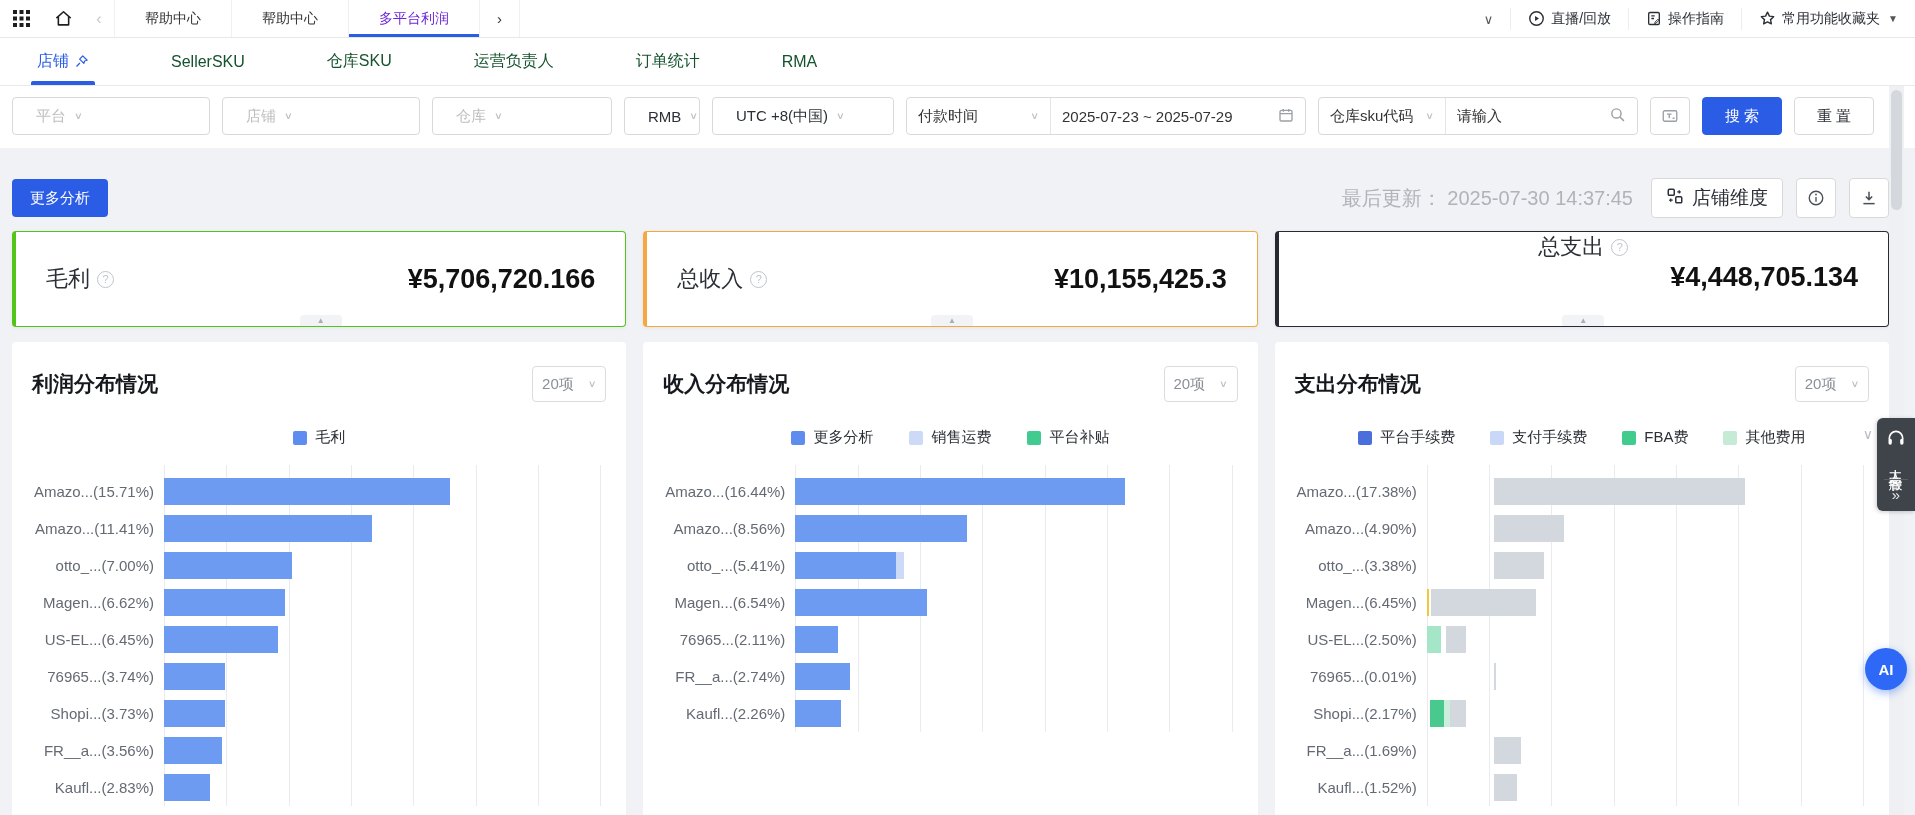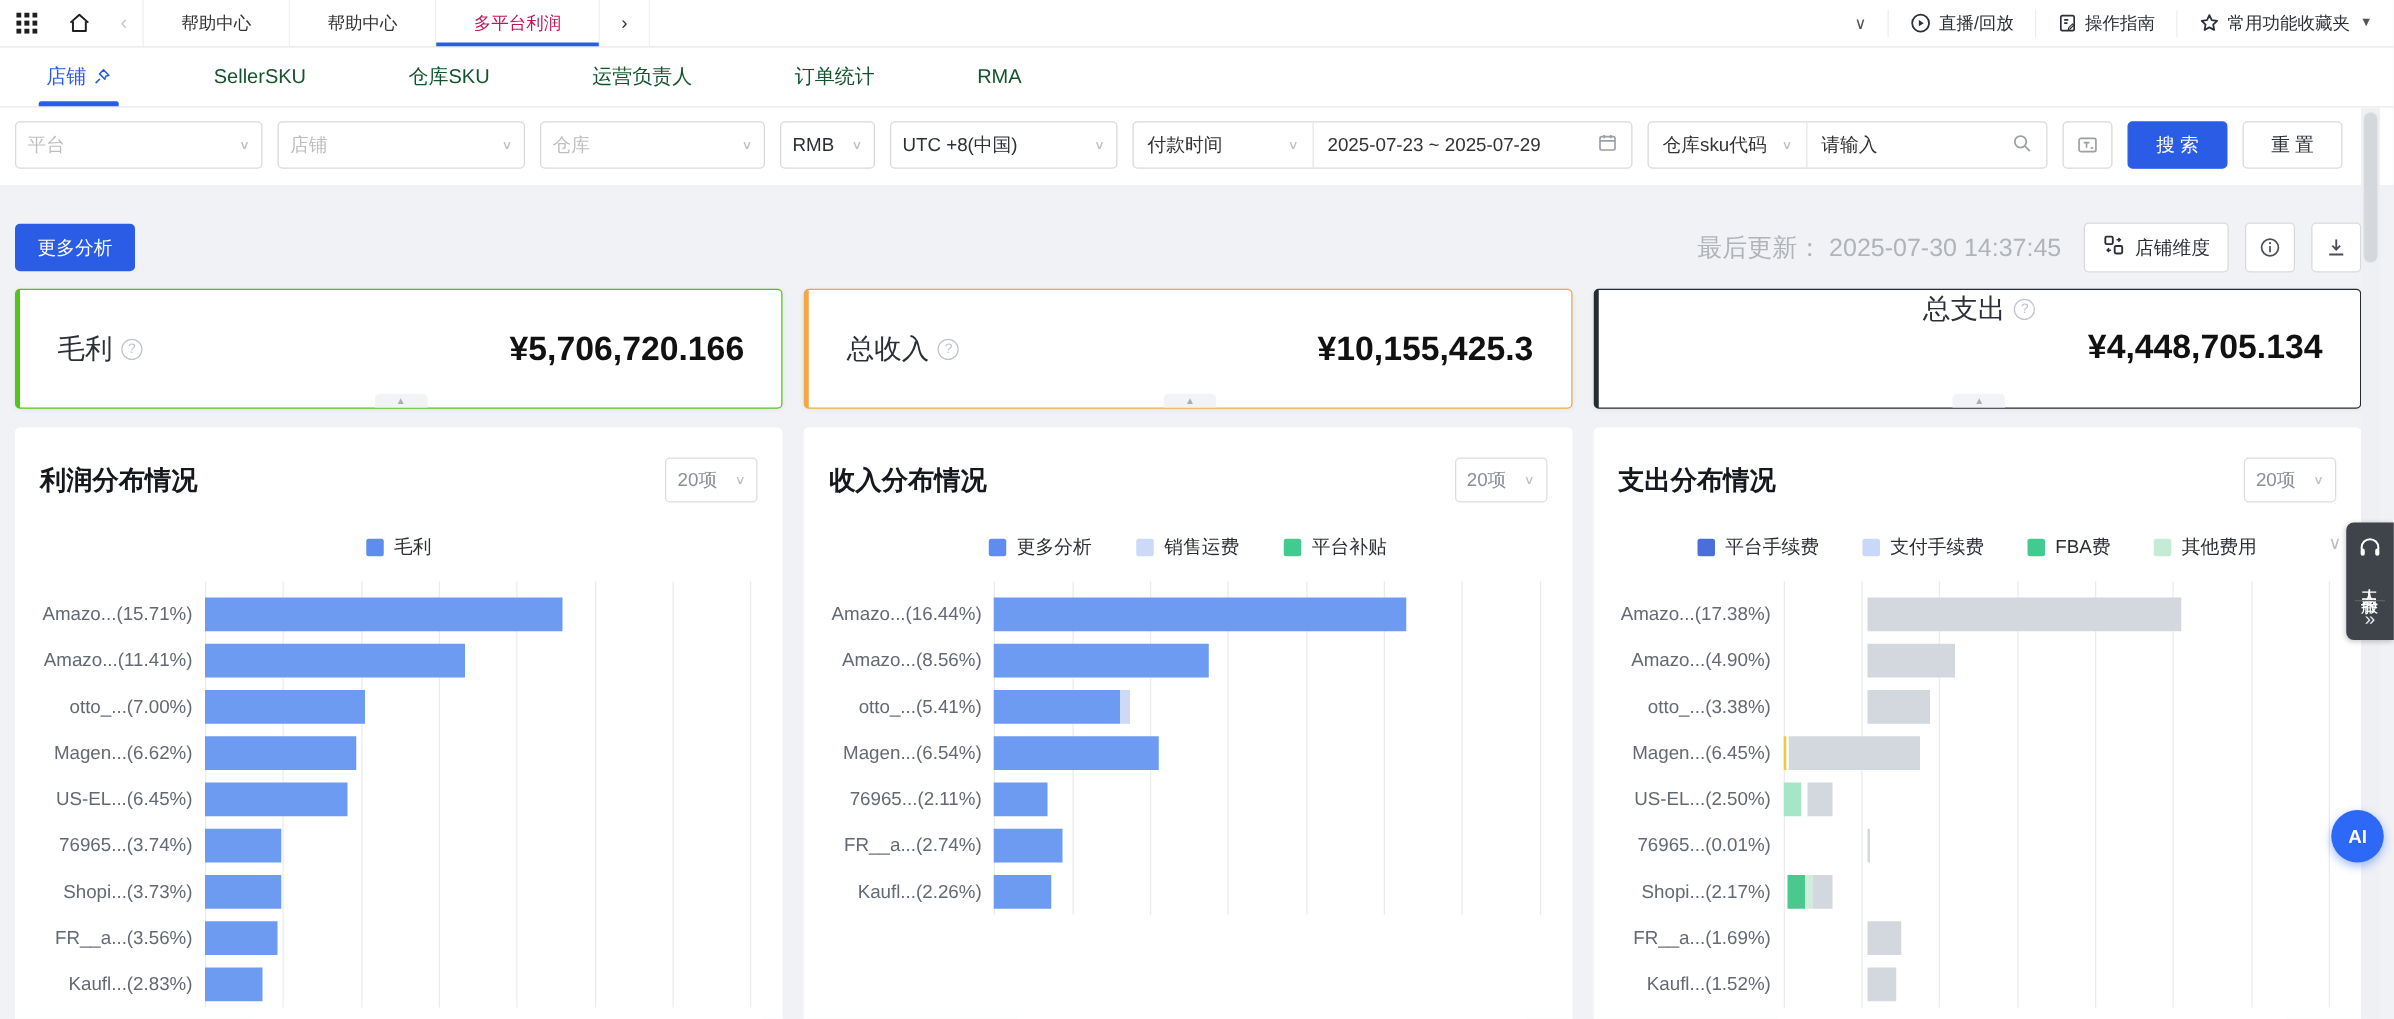--- a/index.html
+++ b/index.html
@@ -10,21 +10,21 @@
   .topbar { height: 38px; background: #fff; border-bottom: 1px solid #e8e8e8;
     display: flex; align-items: stretch; position: relative; z-index: 20; }
   .topbar .icon-btn { display: flex; align-items: center; justify-content: center;
     width: 42px; color: #1f1f1f; cursor: pointer; }
   .topbar .chev { width: 30px; display: flex; align-items: center; justify-content: center;
     color: #c8c8c8; font-size: 16px; }
   .top-tabs { display: flex; align-items: stretch; }
   .top-tab { display: flex; align-items: center; padding: 0 30px; font-size: 14px;
     color: #333; border-right: 1px solid #f0f0f0; cursor: pointer; position: relative; }
   .top-tab:first-child { border-left: 1px solid #f0f0f0; }
-  .top-tab.active { color: #be185d; }
+  .top-tab.active { color: #6d28d9; }
   .top-tab.active::after { content:""; position: absolute; left:0; right:0; bottom:0;
     height: 3px; background: #2b5ce6; }
   .top-tab-next { width: 40px; display: flex; align-items: center; justify-content: center;
     color: #333; font-size: 15px; border-right: 1px solid #f0f0f0; }
   .topbar-right { margin-left: auto; display: flex; align-items: center; }
   .tr-item { display: flex; align-items: center; gap: 6px; padding: 0 17px; height: 22px;
     font-size: 14px; color: #2b2f36; border-left: 1px solid #ededed; cursor: pointer; }
   .tr-item:first-child { border-left: none; color: #555; }
   .tr-item svg { display: block; }
   .tr-caret { font-size: 10px; color: #555; margin-left: 2px; }
@@ -35,21 +35,21 @@
   .nav-tab { display: flex; align-items: center; gap: 5px; font-size: 16px; color: #14532d;
     cursor: pointer; position: relative; }
   .nav-tab.active { color: #2b5ce6; }
   .nav-tab.active::after { content:""; position:absolute; left:-6px; right:-6px; bottom:0;
     height:4px; background:#2b5ce6; border-radius:2px 2px 0 0; }
 
   
   .filter-bar { background: #fff; padding: 11px 12px 13px; display: flex; gap: 12px;
     align-items: center; }
   .sel { height: 38px; border: 1px solid #d9d9d9; border-radius: 4px; background: #fff;
-    display: flex; align-items: center; justify-content: space-between; padding: 0 9px;
+    display: flex; align-items: center; padding: 0 23px;
     font-size: 15px; color: #2b2f36; cursor: pointer; }
   .sel .ph { color: #bfbfbf; }
   .arrow { color: #bfbfbf; font-size: 12px; transform: scaleY(.8); margin-left: 8px; }
   .joined { display: flex; align-items: stretch; height: 38px; border: 1px solid #d9d9d9;
     border-radius: 4px; background: #fff; }
   .joined .part { display: flex; align-items: center; padding: 0 11px; font-size: 15px; }
   .joined .divider { width: 1px; background: #e5e5e5; }
   .icon-sq { width: 40px; height: 38px; border: 1px solid #d9d9d9; border-radius: 4px;
     background: #fff; display: flex; align-items: center; justify-content: center;
     color: #9aa0a6; cursor: pointer; }
@@ -59,21 +59,21 @@
   .btn.primary { background: #2b5ce6; color: #fff; border: 1px solid #2b5ce6; }
   .btn.plain { background: #fff; color: #2b2f36; border: 1px solid #d9d9d9; }
 
   
   .toolbar { display: flex; align-items: center; padding: 30px 26px 0 12px; }
   .more-btn { background: #2b5ce6; color: #fff; height: 38px; padding: 0 18px;
     border-radius: 4px; font-size: 15px; display: flex; align-items: center; cursor: pointer; }
   .toolbar-right { margin-left: auto; display: flex; align-items: center; gap: 13px; }
   .last-update { color: #b0b3b8; font-size: 20px; margin-right: 5px; }
   .dim-btn { height: 40px; background: #fff; border: 1px solid #d9d9d9; border-radius: 4px;
-    padding: 0 14px; display: flex; align-items: center; gap: 8px; font-size: 15px;
+    padding: 0 14px; display: flex; align-items: center; gap: 8px; font-size: 19px;
     color: #2b2f36; cursor: pointer; }
   .tool-sq { width: 40px; height: 40px; background: #fff; border: 1px solid #d9d9d9;
     border-radius: 4px; display: flex; align-items: center; justify-content: center;
     color: #4b4f55; cursor: pointer; }
 
   
   .kpi-row { display: flex; gap: 17px; padding: 13px 26px 0 12px; }
   .kpi { flex: 1; background: #fff; border-radius: 4px; height: 96px; position: relative;
     display: flex; align-items: center; padding: 0 30px;
     box-shadow: 0 1px 4px rgba(0,0,0,.06); border: 1px solid; border-left-width: 4px; }

